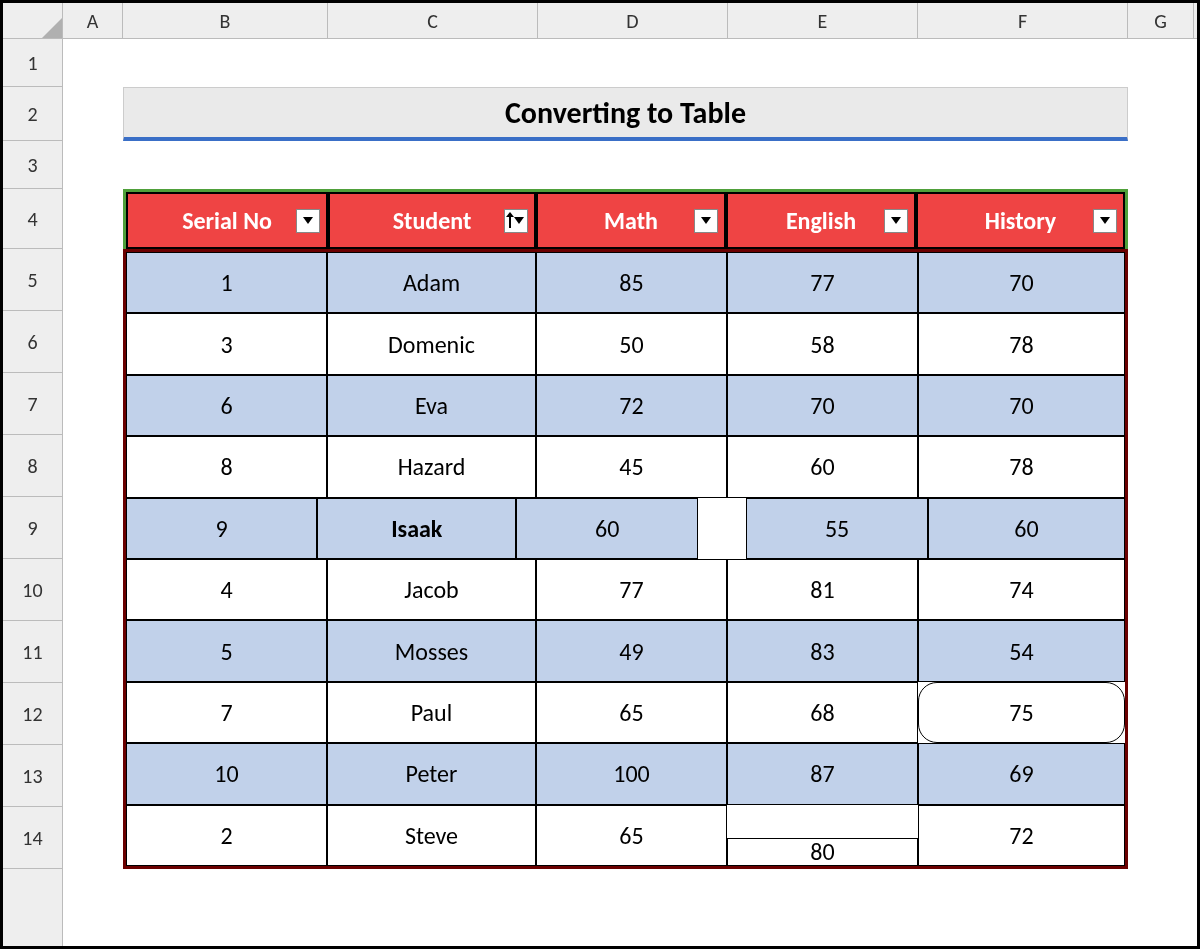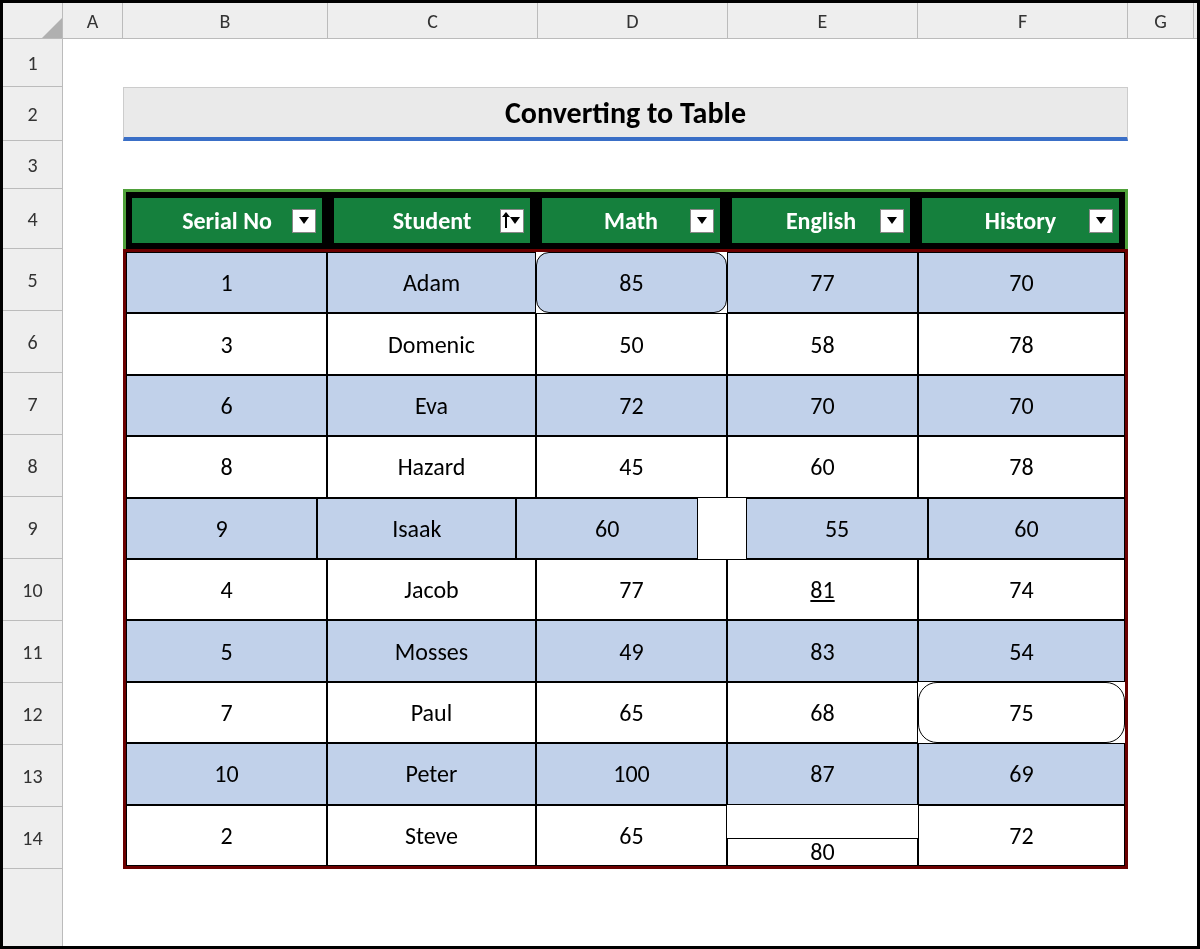--- a/index.html
+++ b/index.html
@@ -102,29 +102,29 @@
     background: #eaeaea;
     border: 1px solid #ccc;
     border-bottom: 4px solid #3a6fc7;
     display: flex;
     align-items: center;
     justify-content: center;
     font-weight: 700;
     font-size: 30px;
   }
   .thead-cell {
-    background: #15803d;
+    background: #ef4444;
     color: #fff;
     font-weight: 700;
     font-size: 24px;
     display: flex;
     align-items: center;
     justify-content: center;
     gap: 6px;
-    border: 6px solid #000000;
+    border: 2px solid #000000;
     box-sizing: border-box;
     position: relative;
   }
   .filter-btn {
     width: 22px; height: 22px;
     background: #fff;
     border: 1px solid #888;
     display: flex;
     align-items: center;
     justify-content: center;
@@ -264,21 +264,21 @@
       </div>
       <div class="cell wG"></div>
     </div>
 
     <div class="row" style="height:620px">
       <div class="cell wA"></div>
       <div class="data-area" style="width:1005px" id="data-rows">
           <div style="display: flex; height: 61.4px;">
             <div class="data-cell banded" style="width: 200px;">1</div>
             <div class="data-cell banded" style="width: 208px;">Adam</div>
-            <div class="data-cell banded" style="width: 190px; border-radius: 13px;">85</div>
+            <div class="data-cell banded" style="width: 190px;">85</div>
             <div class="data-cell banded" style="width: 190px;">77</div>
             <div class="data-cell banded" style="width: 206px;">70</div>
           </div>
           <div style="display: flex; height: 61.4px;">
             <div class="data-cell" style="width: 200px;">3</div>
             <div class="data-cell" style="width: 208px;">Domenic</div>
             <div class="data-cell" style="width: 190px;">50</div>
             <div class="data-cell" style="width: 190px;">58</div>
             <div class="data-cell" style="width: 206px;">78</div>
           </div>
@@ -291,30 +291,30 @@
           </div>
           <div style="display: flex; height: 61.4px;">
             <div class="data-cell" style="width: 200px;">8</div>
             <div class="data-cell" style="width: 208px;">Hazard</div>
             <div class="data-cell" style="width: 190px;">45</div>
             <div class="data-cell" style="width: 190px;">60</div>
             <div class="data-cell" style="width: 206px;">78</div>
           </div>
           <div style="display: flex; height: 61.4px;">
             <div class="data-cell banded" style="width: 200px;">9</div>
-            <div class="data-cell banded" style="width: 208px;">Isaak</div>
+            <div class="data-cell banded" style="width: 208px; font-weight: bold;">Isaak</div>
             <div class="data-cell banded" style="width: 190px;">60</div>
             <div class="data-cell banded" style="width: 190px; margin-left: 48px;">55</div>
             <div class="data-cell banded" style="width: 206px;">60</div>
           </div>
           <div style="display: flex; height: 61.4px;">
             <div class="data-cell" style="width: 200px;">4</div>
             <div class="data-cell" style="width: 208px;">Jacob</div>
             <div class="data-cell" style="width: 190px;">77</div>
-            <div class="data-cell" style="width: 190px; text-decoration: underline;">81</div>
+            <div class="data-cell" style="width: 190px;">81</div>
             <div class="data-cell" style="width: 206px;">74</div>
           </div>
           <div style="display: flex; height: 61.4px;">
             <div class="data-cell banded" style="width: 200px;">5</div>
             <div class="data-cell banded" style="width: 208px;">Mosses</div>
             <div class="data-cell banded" style="width: 190px;">49</div>
             <div class="data-cell banded" style="width: 190px;">83</div>
             <div class="data-cell banded" style="width: 206px;">54</div>
           </div>
           <div style="display: flex; height: 61.4px;">

